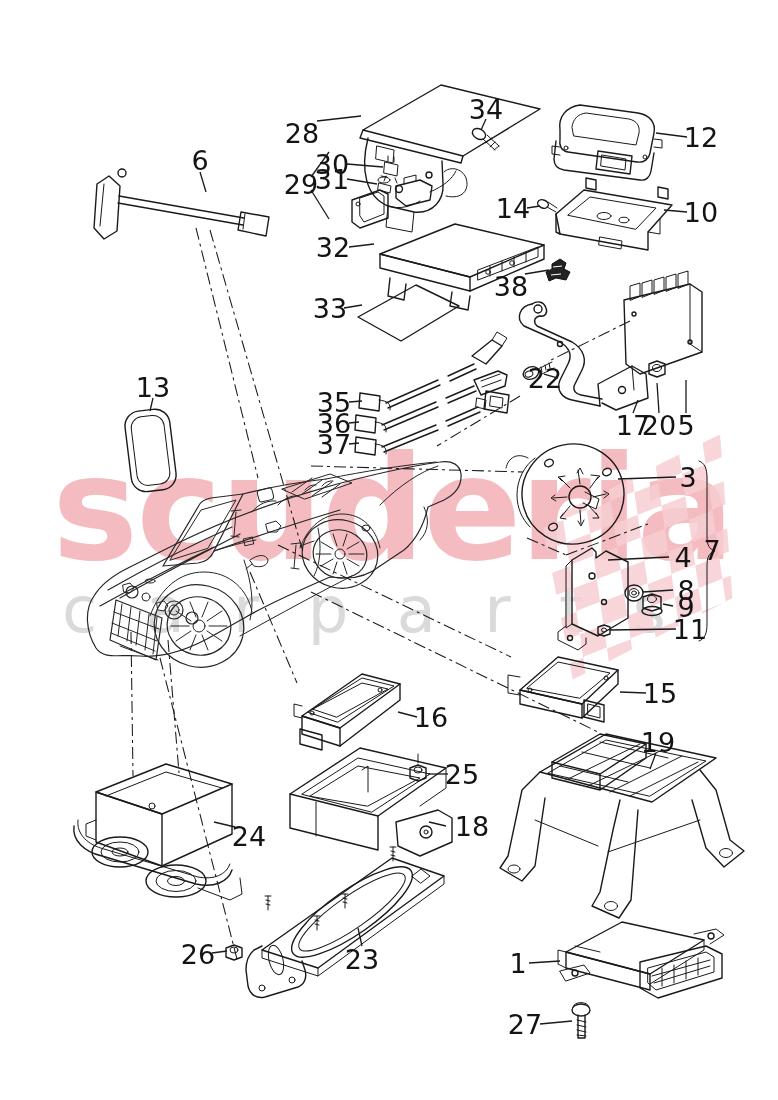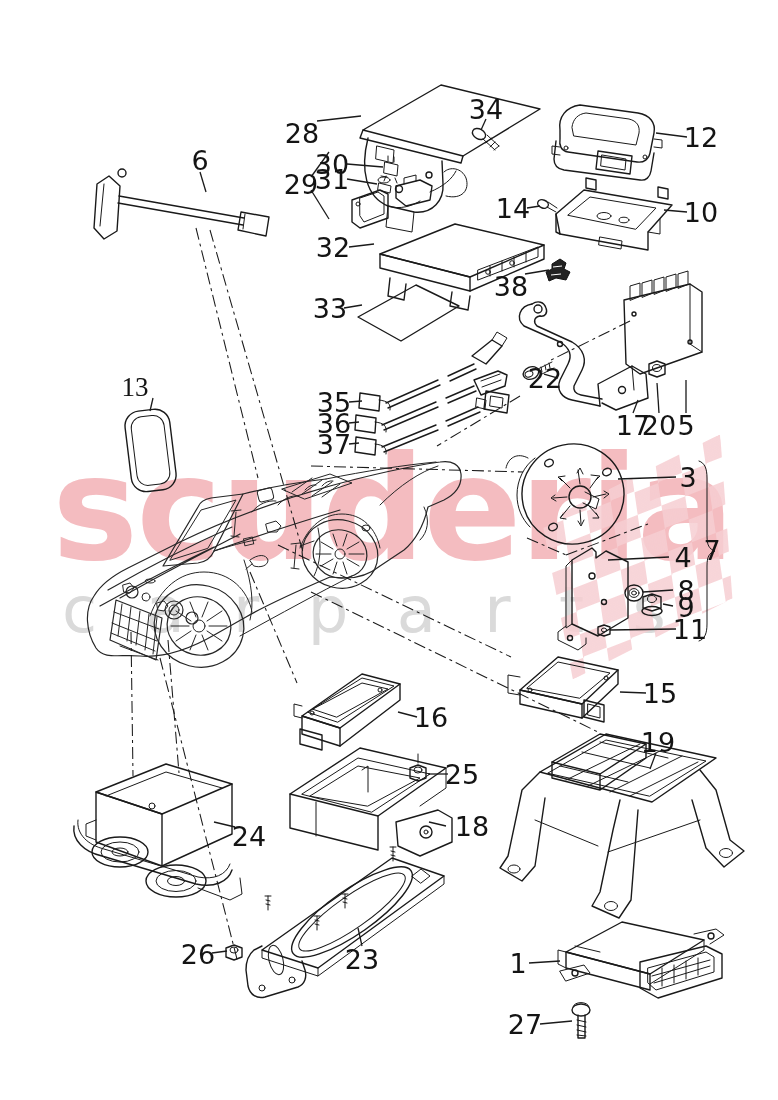--- a/index.html
+++ b/index.html
@@ -479,21 +479,21 @@
       <span class="callout" style="left: 333px; top: 247px;">32</span>
       <span class="callout" style="left: 330px; top: 308px;">33</span>
       <span class="callout" style="left: 701px; top: 137px;">12</span>
       <span class="callout" style="left: 513px; top: 208px;">14</span>
       <span class="callout" style="left: 701px; top: 212px;">10</span>
       <span class="callout" style="left: 511px; top: 286px;">38</span>
       <span class="callout" style="left: 545px; top: 378px; text-align: right;">22</span>
       <span class="callout" style="left: 633px; top: 425px;">17</span>
       <span class="callout" style="left: 659px; top: 425px;">20</span>
       <span class="callout" style="left: 686px; top: 425px;">5</span>
-      <span class="callout" style="left: 135px; top: 387px; font-family: Liberation Serif, serif;">13</span>
+      <span class="callout" style="left: 153px; top: 387px;">13</span>
       <span class="callout" style="left: 334px; top: 402px;">35</span>
       <span class="callout" style="left: 334px; top: 423px;">36</span>
       <span class="callout" style="left: 334px; top: 444px;">37</span>
       <span class="callout" style="left: 688px; top: 477px;">3</span>
       <span class="callout" style="left: 712px; top: 550px;">7</span>
       <span class="callout" style="left: 683px; top: 557px;">4</span>
       <span class="callout" style="left: 686px; top: 590px;">8</span>
       <span class="callout" style="left: 686px; top: 607px;">9</span>
       <span class="callout" style="left: 690px; top: 629px;">11</span>
       <span class="callout" style="left: 660px; top: 693px;">15</span>

